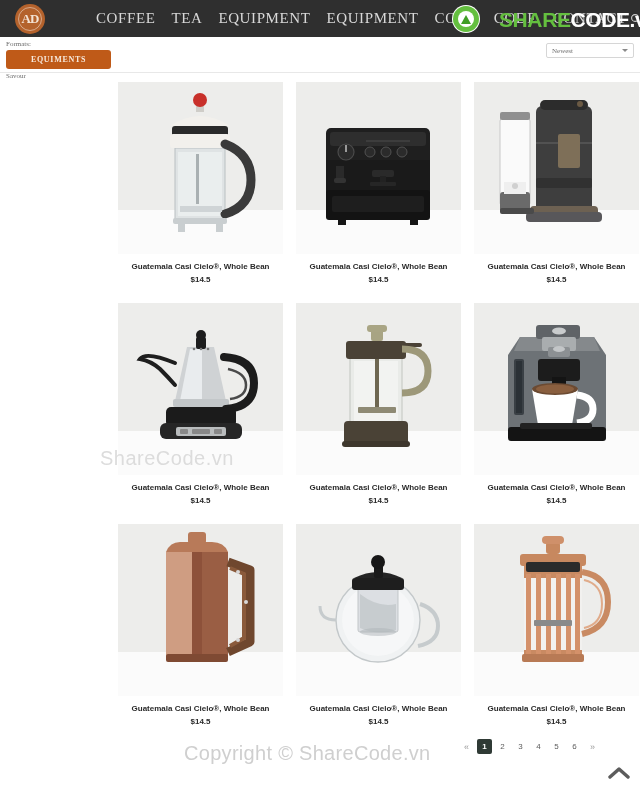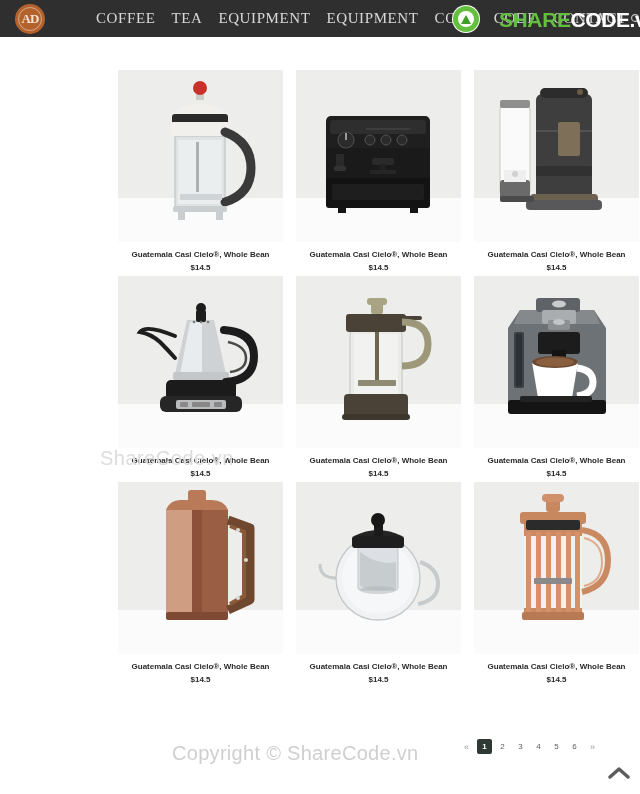--- a/index.html
+++ b/index.html
@@ -256,25 +256,25 @@
     width: 0; height: 0;
     border-left: 3px solid transparent;
     border-right: 3px solid transparent;
     border-top: 3px solid #8a8a8a;
   }
 
   
   .grid {
     position: absolute;
     left: 118px;
-    top: 70px;
+    top: 82px;
     width: 520px;
     display: grid;
     grid-template-columns: 165px 165px 165px;
-    gap: 4px 13px;
+    gap: 19px 13px;
   }
   .card { width: 165px; cursor: pointer; }
 
   .thumb {
     width: 165px;
     height: 172px;
     background: #ededeb;
     position: relative;
     overflow: hidden;
   }
@@ -320,21 +320,21 @@
     font-family: "Liberation Sans", sans-serif;
     font-size: 20px;
     color: #dcdcdc;
     letter-spacing: 0.5px;
     z-index: 30;
     pointer-events: none;
     white-space: nowrap;
   }
   .wm-foot {
     position: absolute;
-    left: 172px;
+    left: 184px;
     top: 742px;
     font-family: "Liberation Sans", sans-serif;
     font-size: 20px;
     color: #cfcfcf;
     letter-spacing: 0.3px;
     z-index: 30;
     pointer-events: none;
     white-space: nowrap;
   }
 
@@ -446,20 +446,32 @@
 
   <div class="wm-brand">
     <div class="wm-logo">
       <div class="wm-logo-inner">
           <div class="wm-leaf"></div>
         </div>
     </div>
     <div class="wm-text"><span class="g">SHARE</span><span class="w">CODE.vn</span></div>
   </div>
 
+  <div class="filterbar">
+    <div class="facet">
+      <div class="facet-label">Formats:</div>
+      <button class="facet-btn">EQUIMENTS</button>
+      <div class="facet-sub">Savour</div>
+    </div>
+
+    <div class="sort-select">
+      <span class="sort-value">Newest</span>
+      <span class="caret"></span>
+    </div>
+  </div>
 
   <div class="grid">
 
     <div class="card">
       <div class="thumb">
         <div class="art">
           <svg width="165" height="172" viewBox="0 0 165 172">
             <rect x="57" y="66" width="50" height="72" fill="#dfe3e4" stroke="#b9c0c2" stroke-width="1"></rect>
             <rect x="60" y="70" width="44" height="64" fill="#eef1f2" opacity="0.75"></rect>
             <rect x="54" y="44" width="56" height="15" rx="3" fill="#2a2a2a"></rect>

